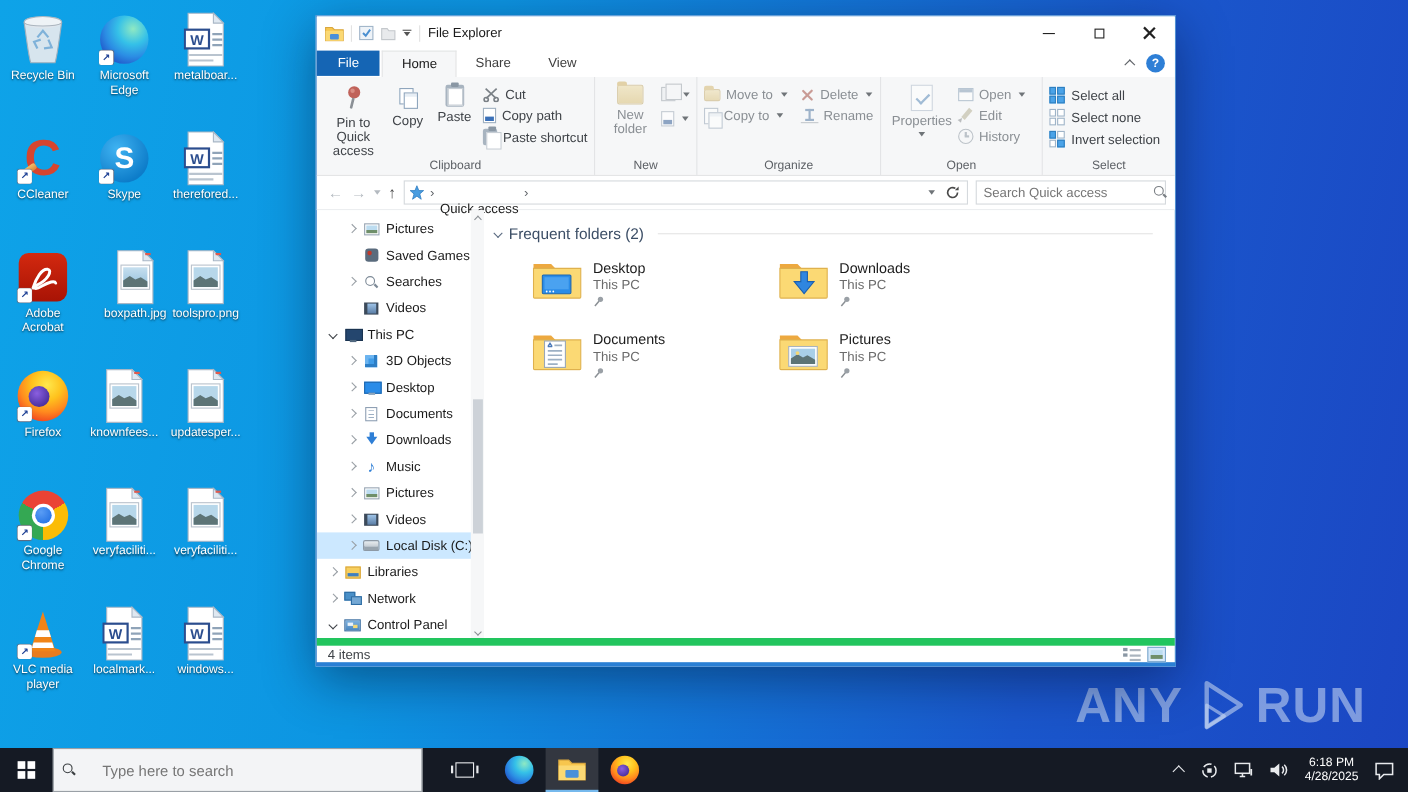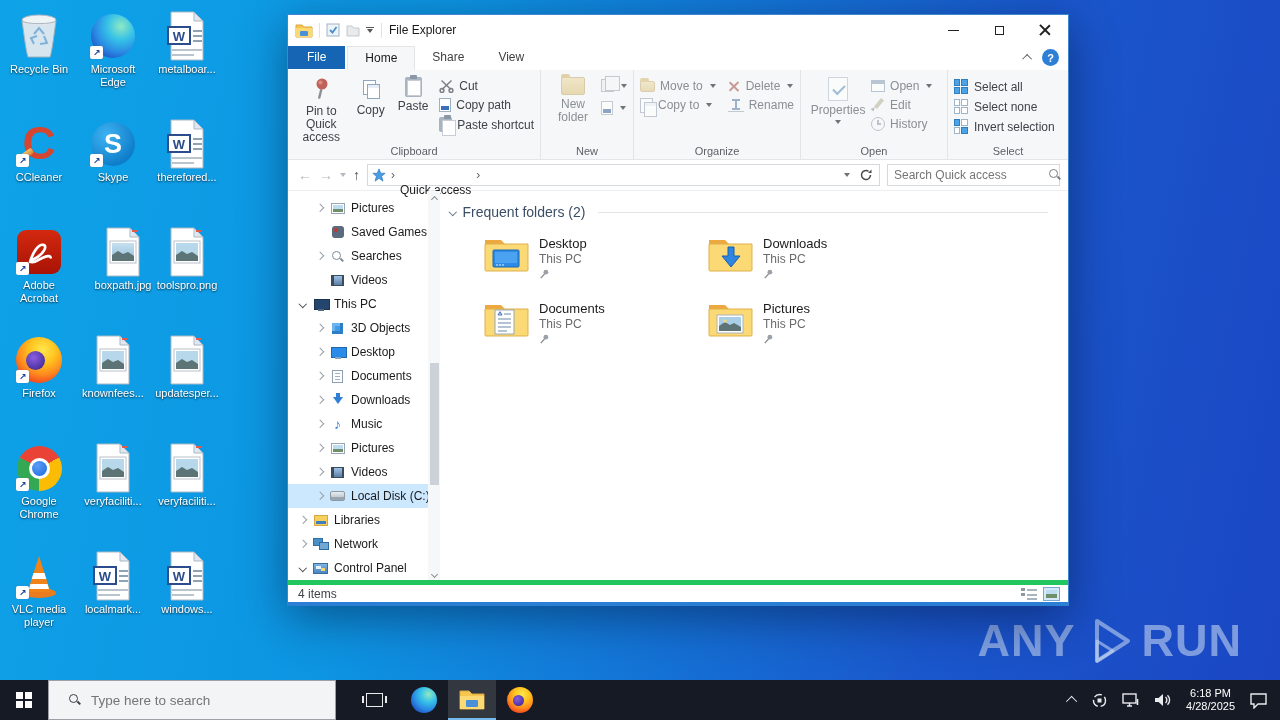--- a/index.html
+++ b/index.html
@@ -178,37 +178,37 @@
   .secheader{display:flex;align-items:center;gap:7px;margin:0 20px 16px 10px;color:#3c4e66;font-size:14px;}
   .secheader .rule{flex:1;height:1px;background:#e4e4e4;margin-left:6px;}
   .tiles{margin-left:44px;display:grid;grid-template-columns:224px 224px;grid-auto-rows:65px;}
   .tile{display:flex;gap:10px;align-items:flex-start;width:205px;}
   .bigfolder{position:relative;width:45px;height:36px;flex:0 0 auto;}
   .ov{position:absolute;}
   .tname{font-size:13px;color:#1b1b1b;}
   .tloc{font-size:12px;color:#6b6b6b;margin-top:1px;}
   .tpin{margin-top:2px;}
 
-  .statusbar{height:22px;border-top:5px solid #22c55e;display:flex;align-items:center;padding:0 8px 0 10px;flex:0 0 auto;}
+  .statusbar{height:22px;border-top:7px solid #22c55e;display:flex;align-items:center;padding:0 8px 0 10px;flex:0 0 auto;}
   .scount{font-size:12px;color:#3f4348;}
   .sviews{margin-left:auto;display:flex;gap:6px;align-items:center;}
   .sv1{position:relative;width:16px;height:13px;}
   .sv1::before{content:"";position:absolute;left:0;top:1px;width:4px;height:3px;background:#8a97a4;box-shadow:0 5px 0 #8a97a4;}
   .sv1::after{content:"";position:absolute;left:6px;top:1.5px;width:10px;height:2px;background:#aab4be;box-shadow:0 5px 0 #aab4be,0 9px 0 #aab4be;}
   .sv2{width:17px;height:14px;border:1px solid #7ba7cc;background:#d6e9fb;position:relative;}
   .sv2::before{content:"";position:absolute;inset:2px;background:linear-gradient(#bcdcf0 55%,#6f8f6a 55%);}
 
   
   .taskbar{position:absolute;left:0;bottom:0;width:1280px;height:40px;background:#151a24;display:flex;align-items:stretch;}
   .tb-slot{width:48px;display:flex;align-items:center;justify-content:center;position:relative;}
   .tb-slot.active{background:rgba(255,255,255,.13);}
   .tb-slot.active::after{content:"";position:absolute;left:0;right:0;bottom:0;height:2px;background:#76b9ed;}
   .start-logo{display:grid;grid-template-columns:7px 7px;grid-gap:1.5px;}
   .start-logo span{width:7px;height:7px;background:#fff;}
-  .tb-search{width:288px;background:#f3f4f6;border:1px solid #9aa0a6;display:flex;align-items:center;gap:10px;padding:0 20px;}
+  .tb-search{width:336px;background:#f3f4f6;border:1px solid #9aa0a6;display:flex;align-items:center;gap:24px;padding:0 8px;}
   .tb-search .mag::before{border-color:#3c4043;} .tb-search .mag::after{background:#3c4043;}
   .tb-search input{border:none;outline:none;background:transparent;font-size:13.5px;color:#5f6368;flex:1;font-family:inherit;}
   .taskview{position:relative;width:17px;height:14px;border:1.5px solid #e8eaed;}
   .taskview::before{content:"";position:absolute;left:-5px;top:2px;width:2px;height:7px;background:#e8eaed;}
   .taskview::after{content:"";position:absolute;right:-5px;top:2px;width:2px;height:7px;background:#e8eaed;}
   .mini-edge{width:26px;height:26px;border-radius:50%;
     background:radial-gradient(circle at 68% 28%,#8fe9c3 0%,#35c1e8 32%,#2b8de4 58%,#2053c8 82%,#173fae 100%);}
   .mini-ff{position:relative;width:26px;height:26px;border-radius:50%;
     background:radial-gradient(circle at 58% 28%,#ffe84d 0%,#ffc21d 32%,#ff8a1e 58%,#f0421f 82%,#d9301e 100%);}
   .mini-ff::after{content:"";position:absolute;left:6px;top:8px;width:11px;height:11px;border-radius:50%;

